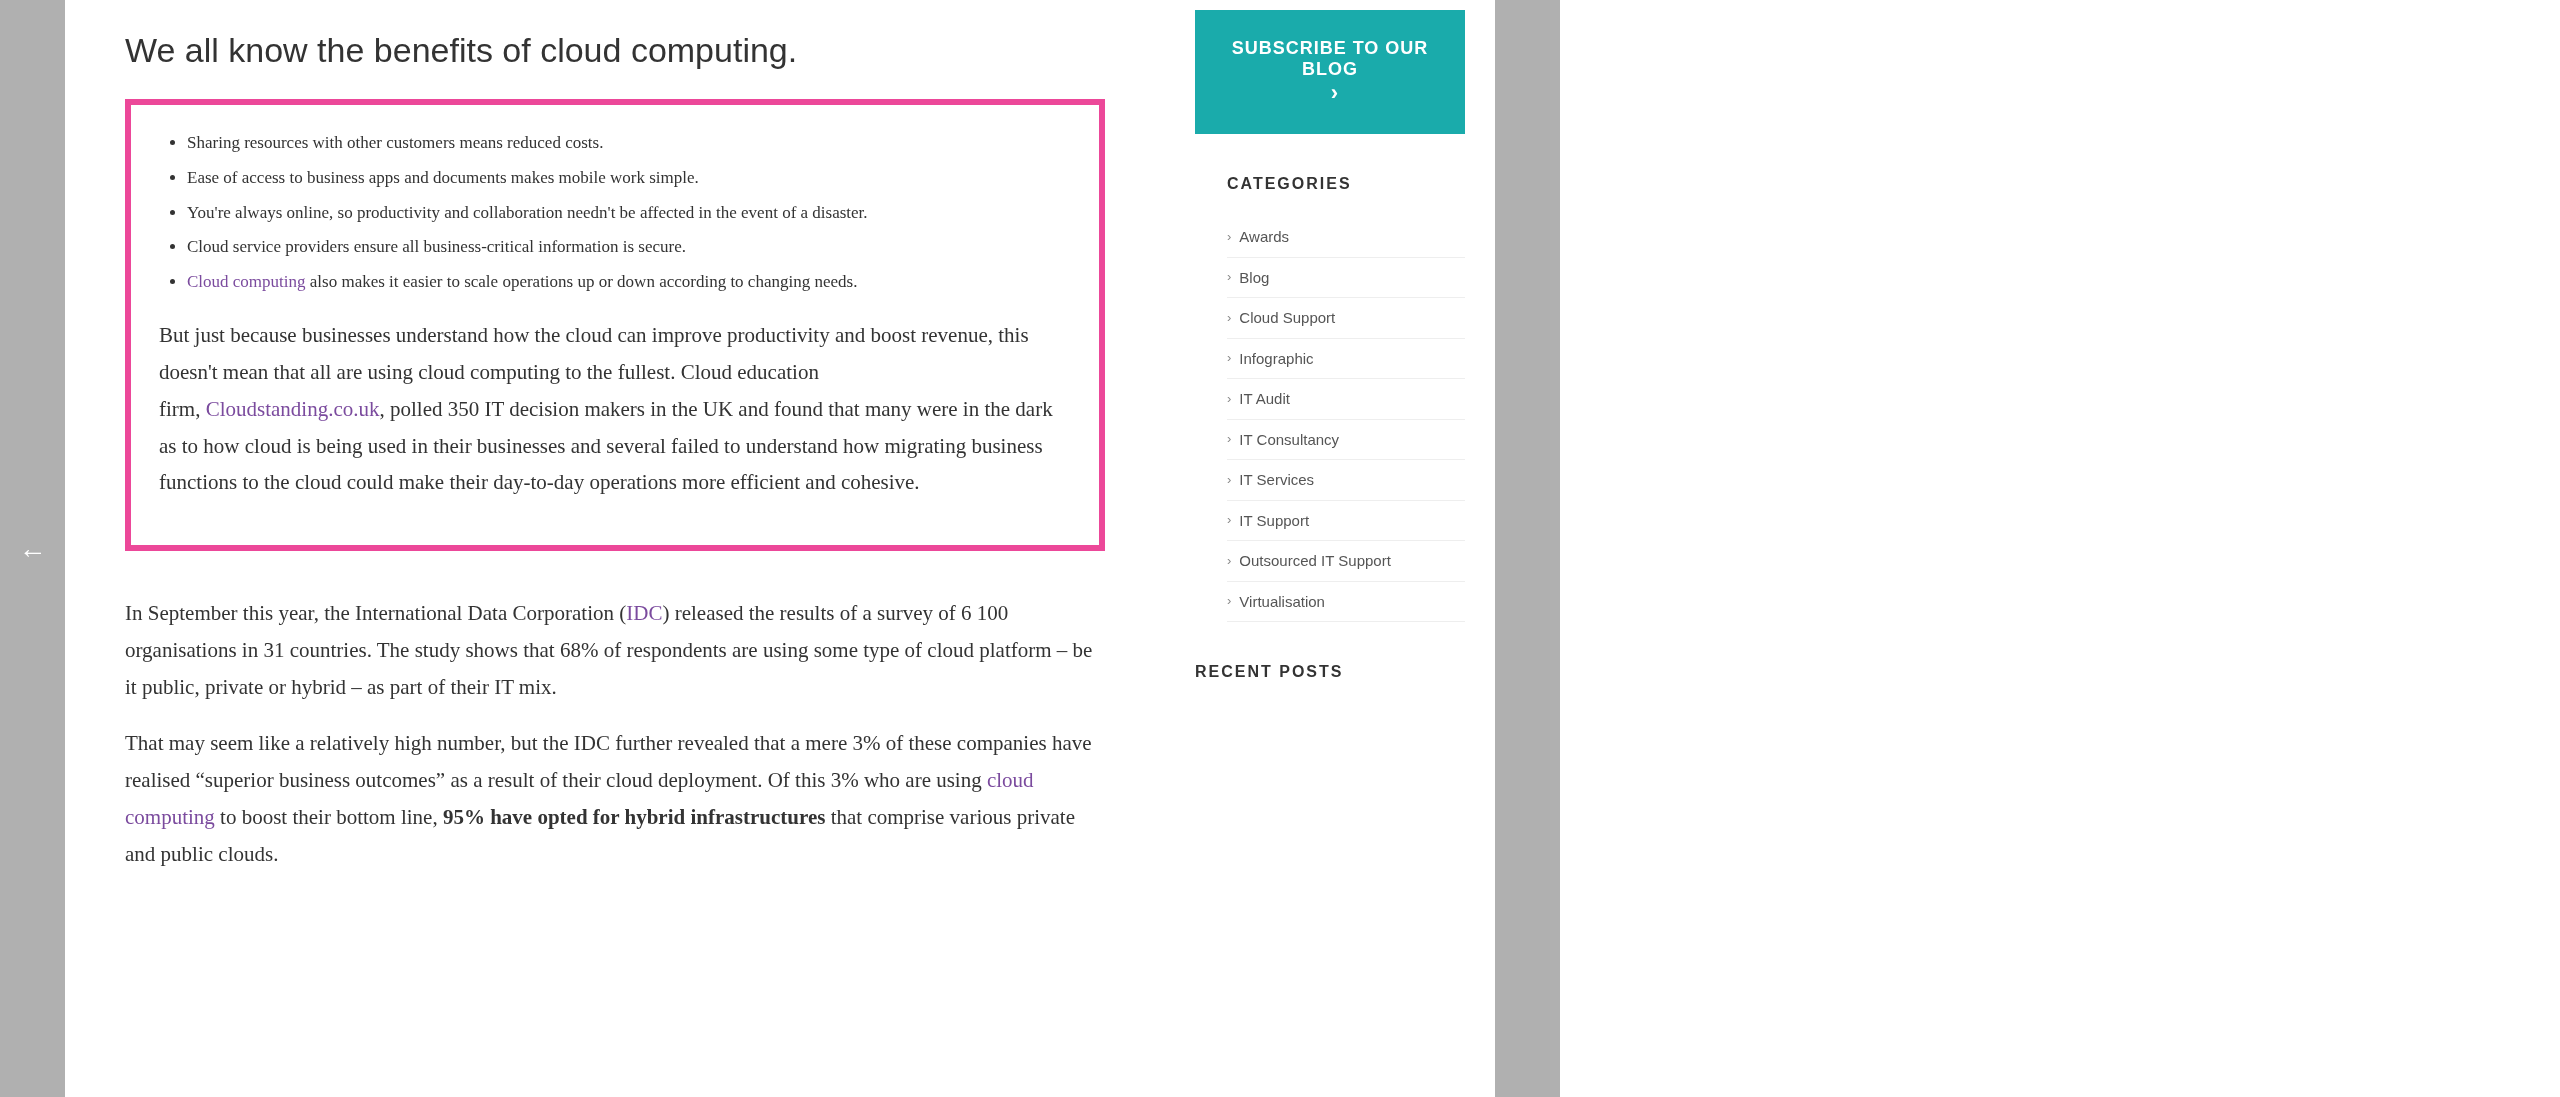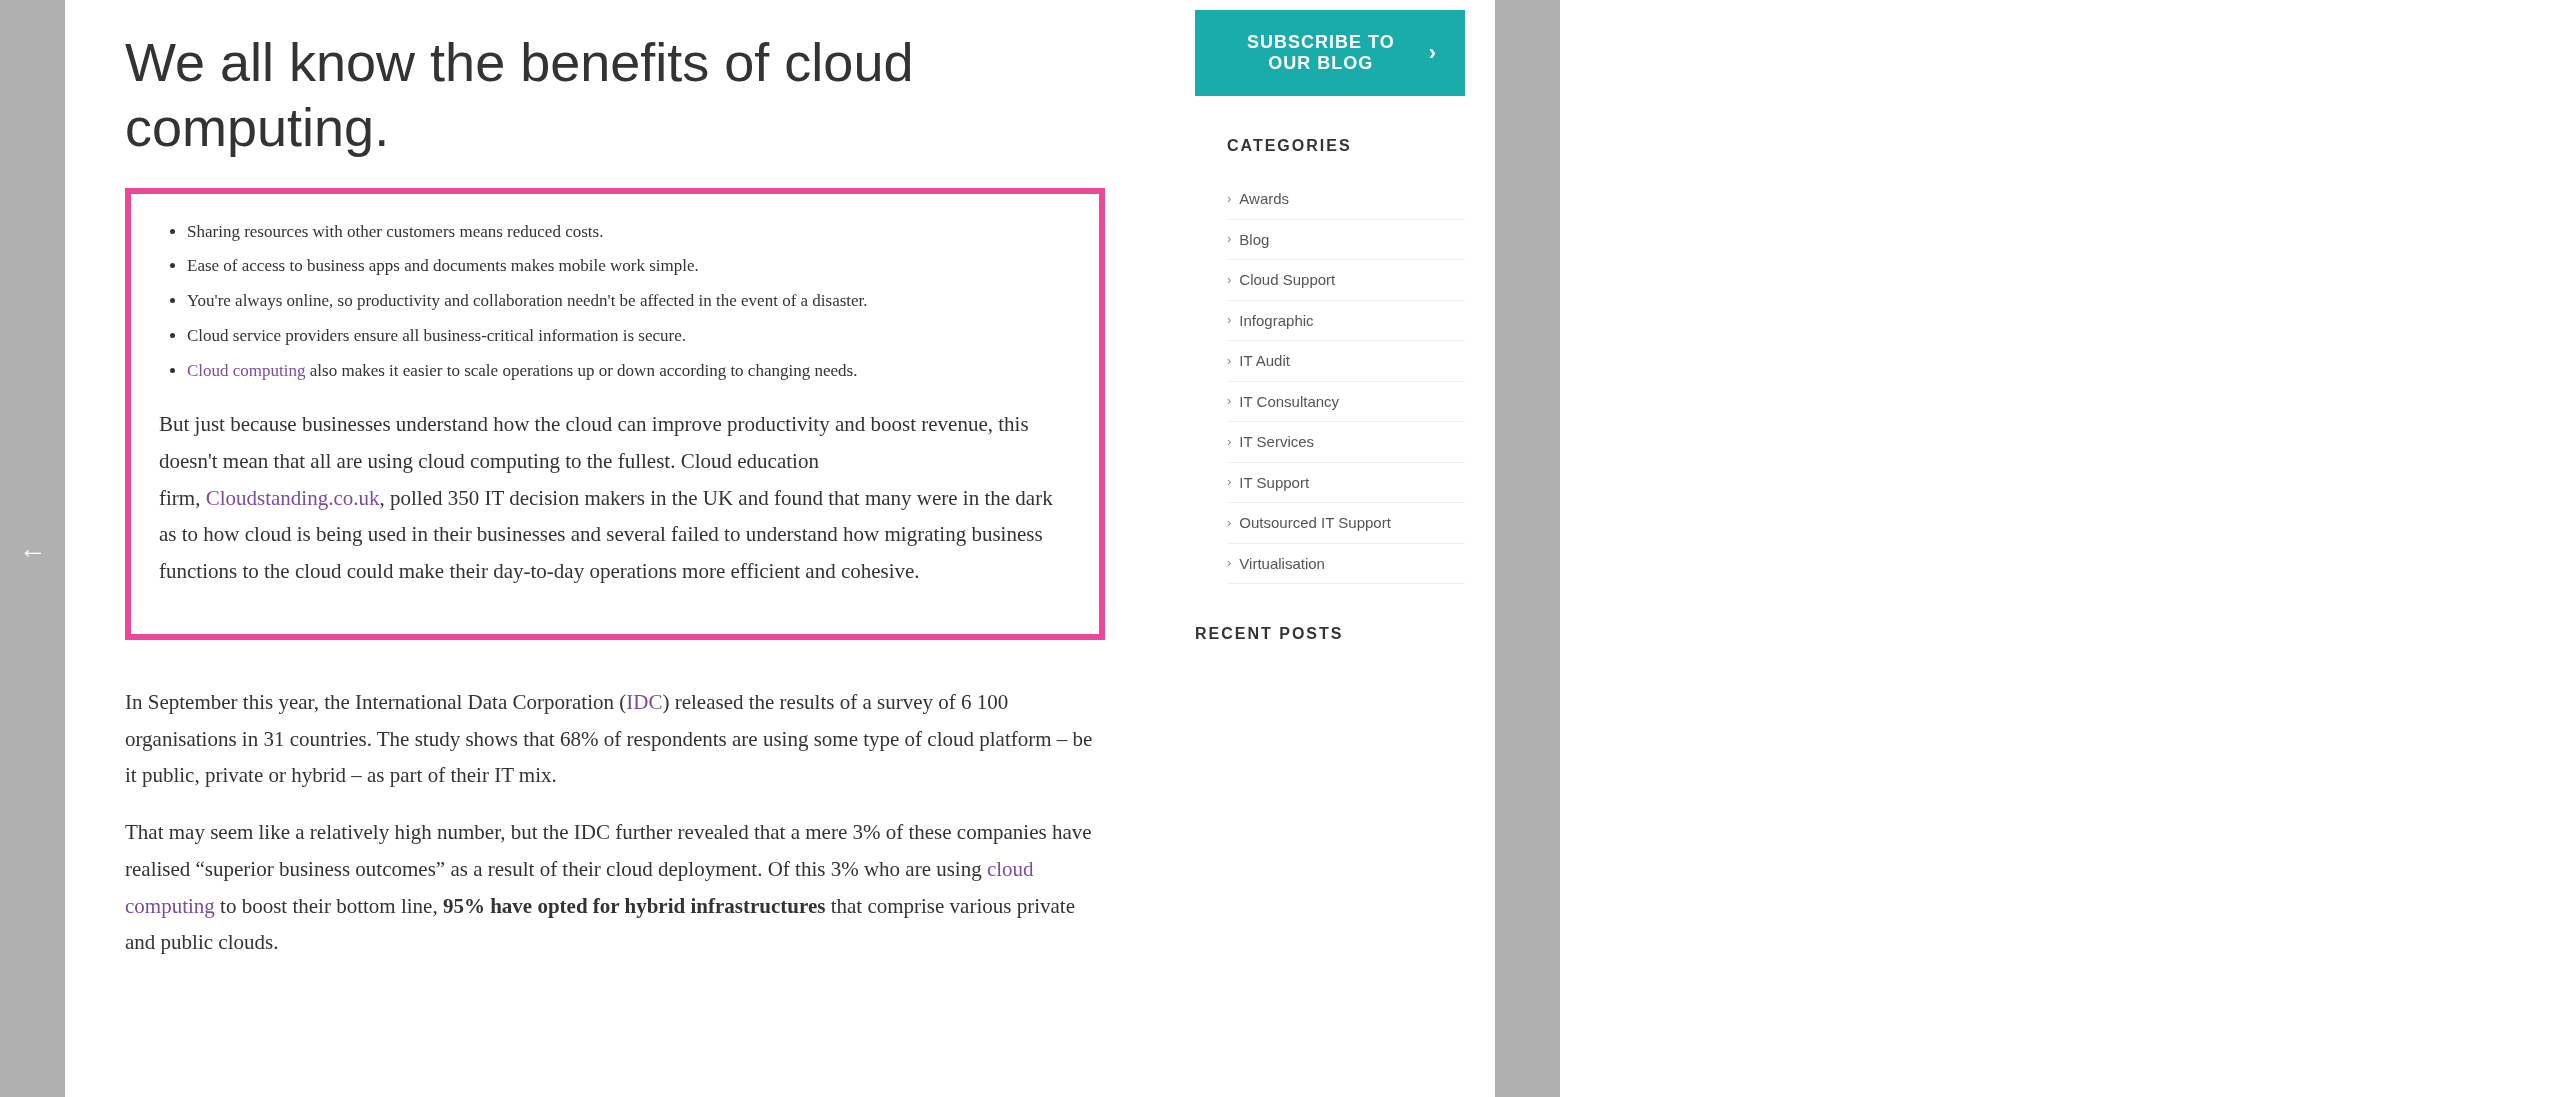--- a/index.html
+++ b/index.html
@@ -30,21 +30,21 @@
       font-size: 28px;
     }
     .main-content {
       flex: 1;
       padding: 30px 60px 60px 60px;
       max-width: 1100px;
     }
     .article-heading {
       font-family: Arial, sans-serif;
       font-weight: 400;
-      font-size: 54px;
+      font-size: 34px;
       color: #333;
       margin-bottom: 28px;
       line-height: 1.2;
     }
     .highlighted-box {
       border: 6px solid #ec4899;
       padding: 24px 28px;
       margin-bottom: 44px;
     }
     .bullet-list {
@@ -80,31 +80,32 @@
       width: 330px;
       flex-shrink: 0;
       padding: 0 30px 30px 30px;
     }
     .subscribe-btn {
       display: flex;
       align-items: center;
       justify-content: space-between;
       background: #1aabab;
       color: #fff;
-      padding: 22px 28px;
+      padding: 28px 28px;
       font-family: Arial, sans-serif;
       font-size: 18px;
       font-weight: 700;
       letter-spacing: 1px;
       text-transform: uppercase;
       cursor: pointer;
       border: none;
       width: 100%;
       margin-bottom: 36px;
       margin-top: 10px;
+      flex-direction: column;
     }
     .subscribe-btn .arrow-right {
       font-size: 22px;
       margin-left: 10px;
     }
     .categories-section {
       margin-bottom: 36px;
       margin-left: 32px;
     }
     .sidebar-section-title {

